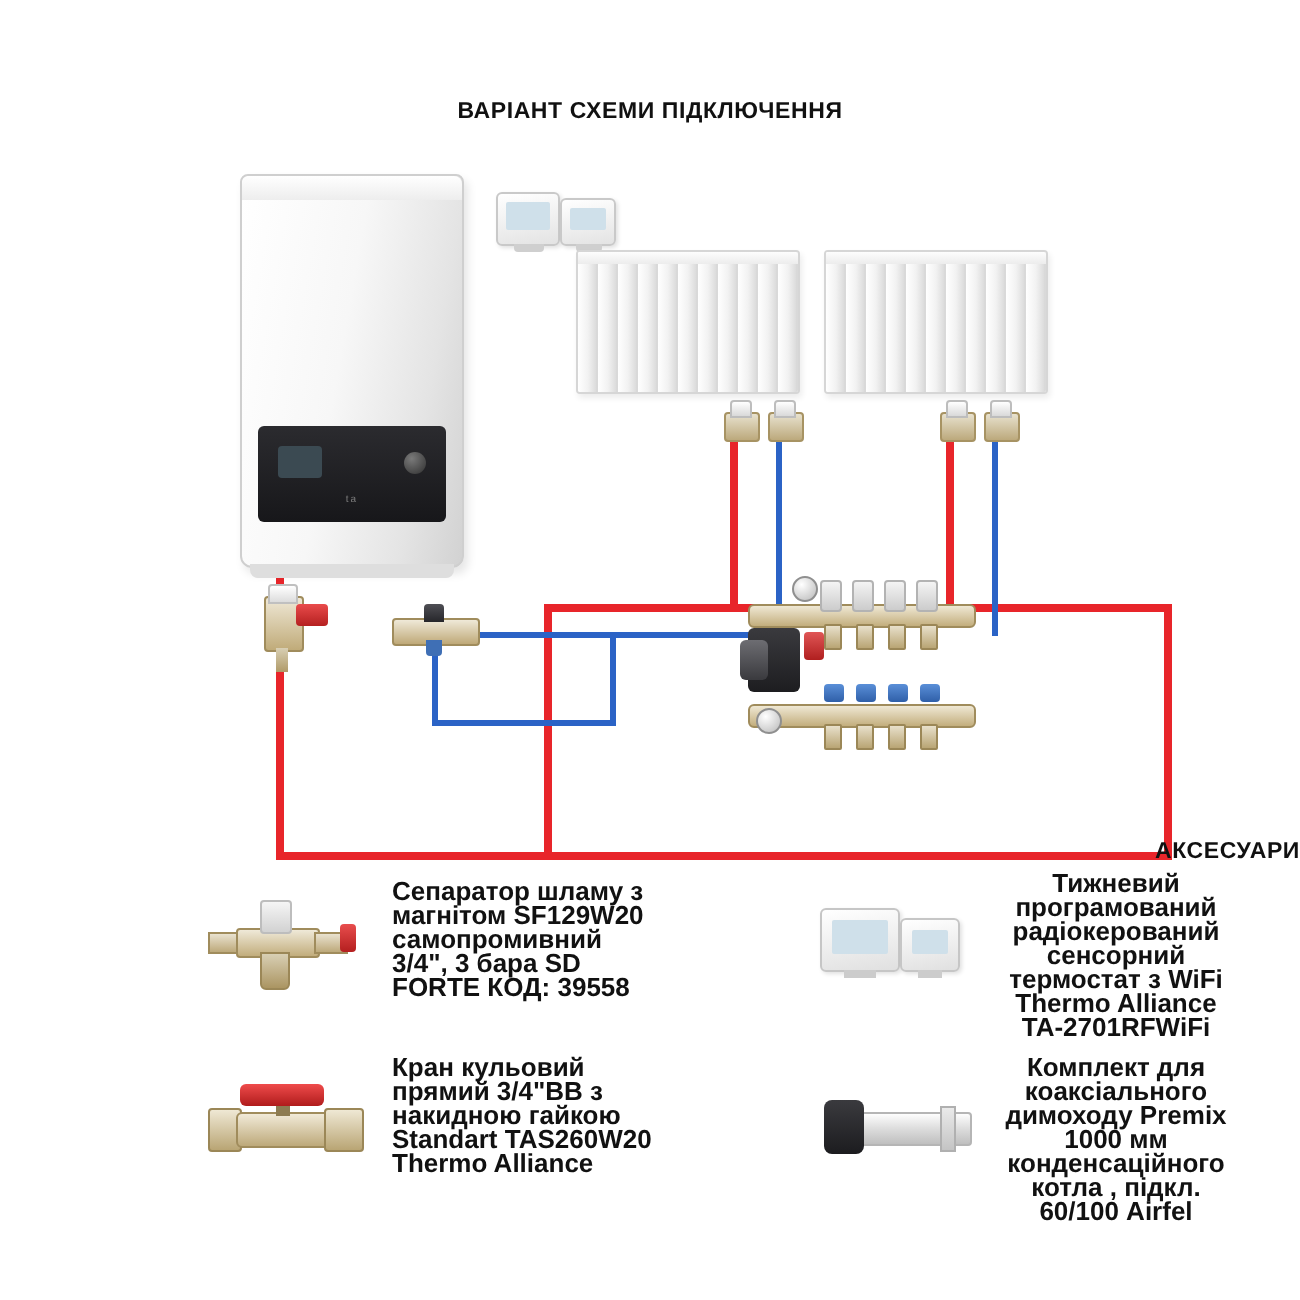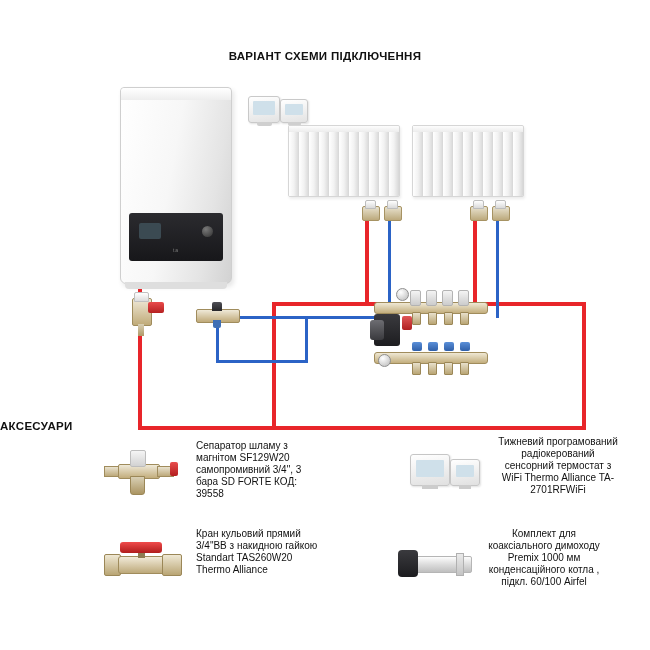--- a/index.html
+++ b/index.html
@@ -26,21 +26,21 @@
     font-weight: bold;
     letter-spacing: 0.3px;
     color: #111;
   }
 
   .accessories-title {
     position: absolute;
     top: 420px;
     left: 0;
     width: 650px;
-    text-align: left;
+    text-align: right;
     font-size: 11.5px;
     font-weight: bold;
     letter-spacing: 0.3px;
     color: #111;
   }
 
   
   .scheme {
     position: absolute;
     top: 70px;
@@ -371,34 +371,34 @@
     border-radius: 0 0 2px 2px;
   }
 
   
   .acc {
     position: absolute;
     display: flex;
     align-items: flex-start;
   }
   .acc-text {
-    font-size: 10px;
-    font-weight: normal;
+    font-size: 13px;
+    font-weight: bold;
     line-height: 12px;
     color: #111;
   }
   .acc-img {
     position: relative;
     flex: none;
   }
 
   .acc1 { left: 100px; top: 440px; width: 230px; }
   .acc2 { left: 100px; top: 528px; width: 230px; }
   .acc3 { left: 410px; top: 436px; width: 230px; }
-  .acc4 { left: 396px; top: 528px; width: 230px; }
+  .acc4 { left: 410px; top: 528px; width: 230px; }
 
   .acc1 .acc-img, .acc2 .acc-img { width: 0; }
   .acc1 .acc-text, .acc2 .acc-text { width: 130px; }
 
   
   .sep2 { width: 86px; height: 52px; position: absolute; left: 0; top: 6px; }
   .sep2-main {
     position: absolute; left: 18px; top: 18px; width: 40px; height: 13px;
     background: linear-gradient(180deg,#efe9d8,#c2ad7c);
     border: 1px solid #a08c5c; border-radius: 2px;

